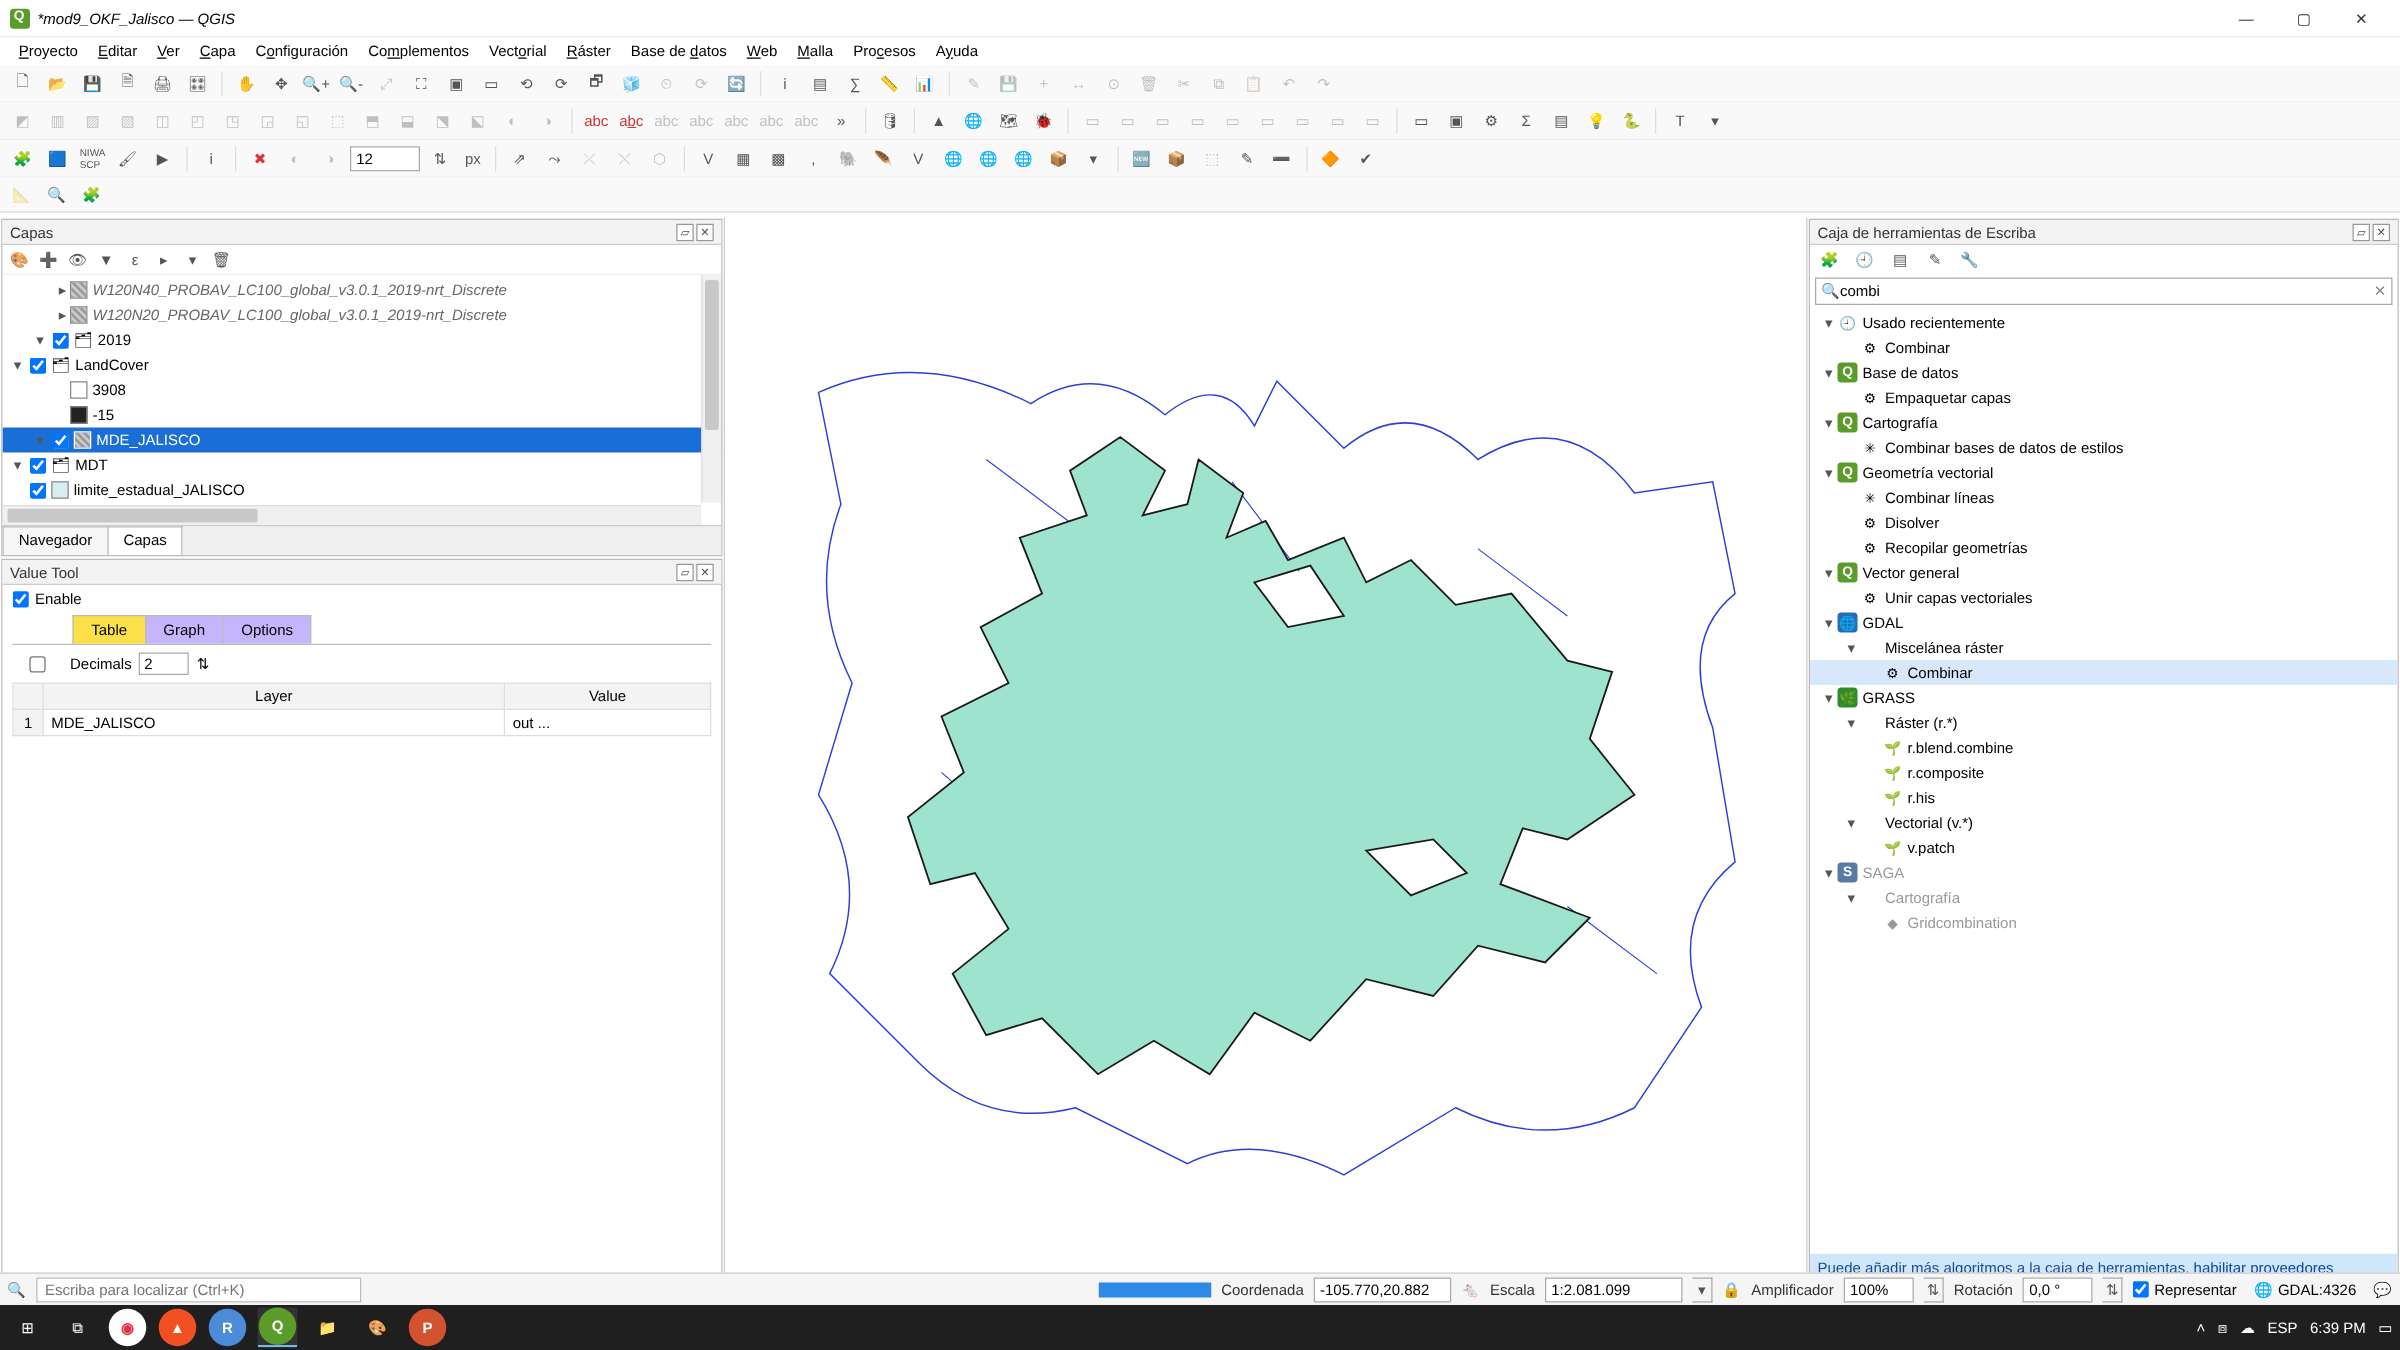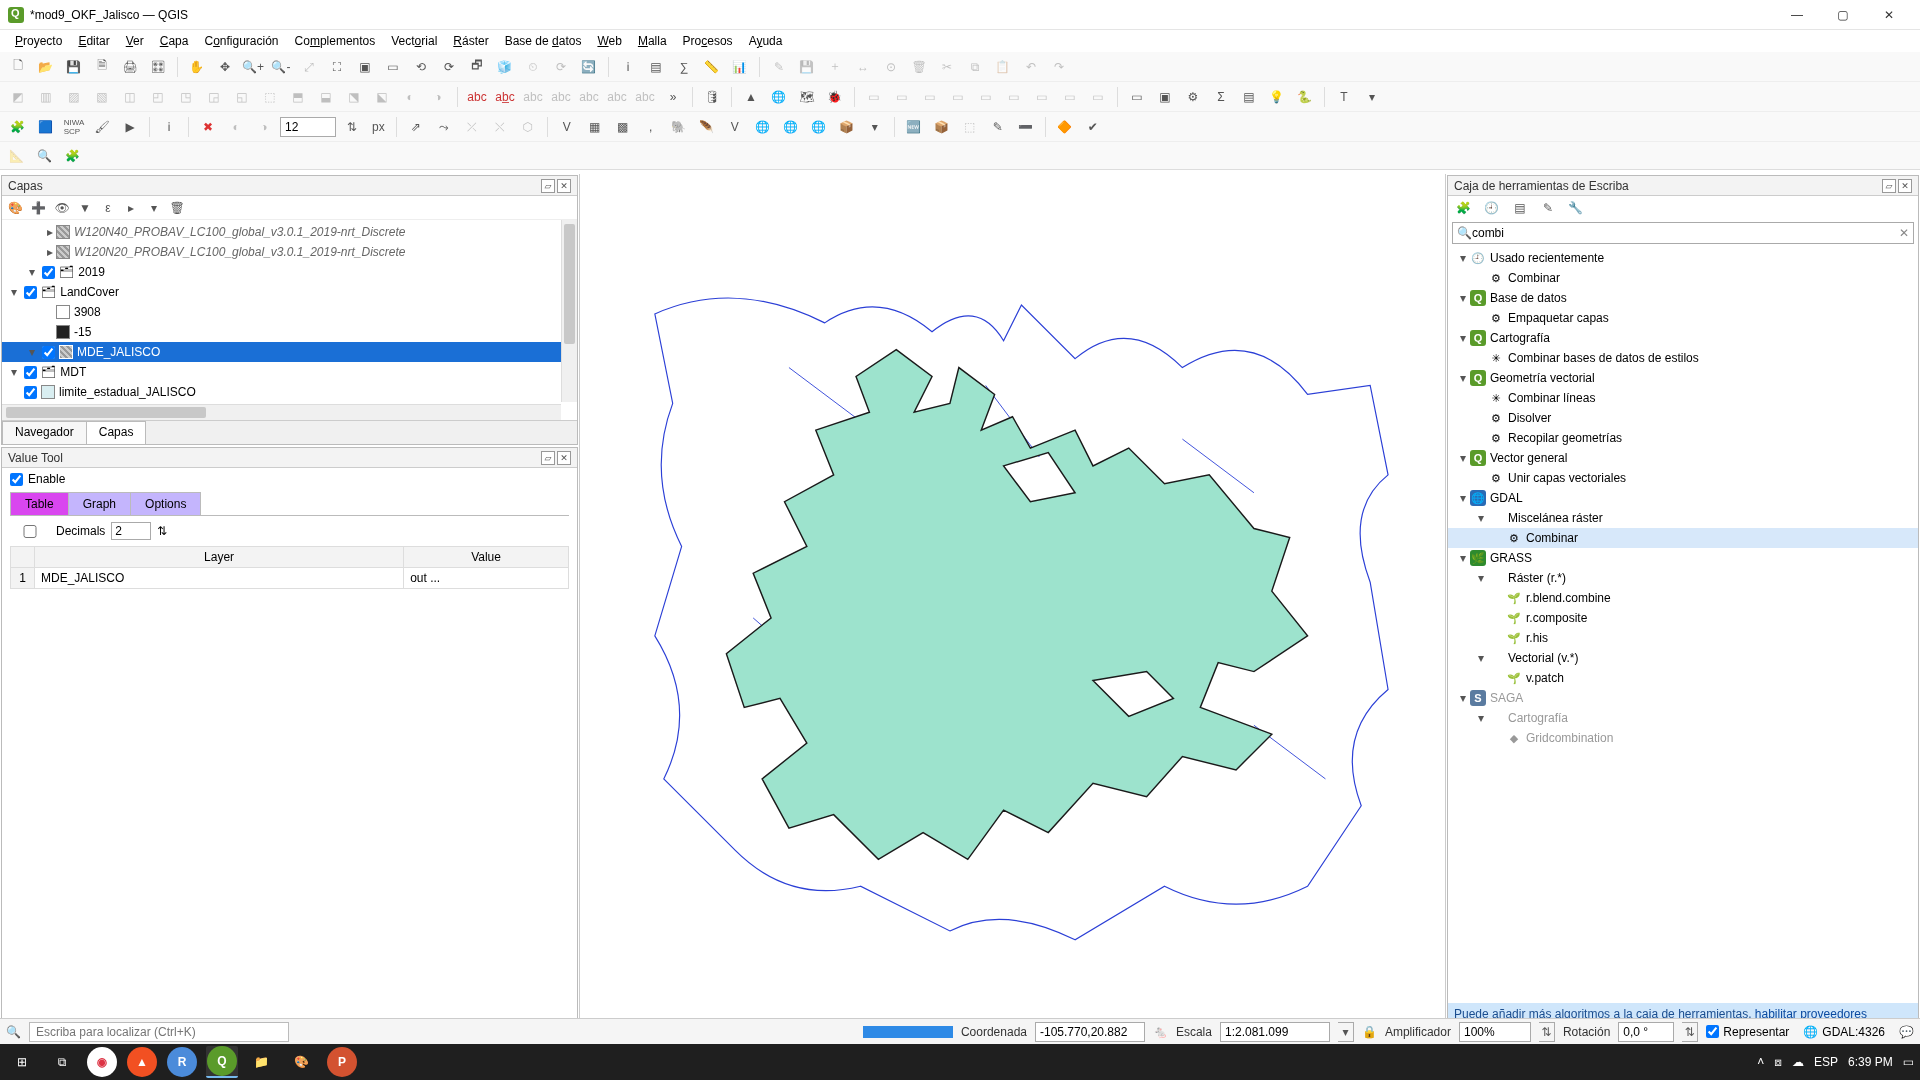--- a/index.html
+++ b/index.html
@@ -1,20 +1,20 @@
 <!DOCTYPE html>
 <html><head>
 <meta charset="utf-8">
 <style>
 * { margin: 0; padding: 0; box-sizing: border-box; font-family: "Segoe UI", Tahoma, sans-serif; font-size: 12px; }
 html, body { width: 1920px; height: 1080px; overflow: hidden; background: #fff; }
 .titlebar { height: 30px; display: flex; align-items: center; padding: 0 8px; background: #fff; border-bottom: 1px solid #e5e5e5; }
 .titlebar .app-icon { width: 16px; height: 16px; background: #5a9b2a; border-radius: 3px; margin-right: 6px; position: relative; }
 .titlebar .app-icon::after { content:"Q"; color:#fff; font-weight:bold; font-size:11px; position:absolute; left:3px; top:0; }
-.titlebar .title { flex: 0 0 auto; }
+.titlebar .title { flex: 0 0 auto; font-style: italic; }
 .titlebar .spacer { flex: 1; }
 .winbtn { width: 46px; height: 30px; display: flex; align-items: center; justify-content: center; color: #333; }
 .menubar { height: 22px; display: flex; align-items: center; padding: 0 8px; gap: 2px; background:#fff; }
 .menubar .menu-item { padding: 2px 7px; cursor: default; }
 .menubar .menu-item u { text-decoration: underline; }
 .toolbar { height: 30px; display: flex; align-items: center; padding: 2px 6px; gap: 4px; background: #f9f9f9; border-bottom: 1px solid #eee; flex-wrap: nowrap; overflow: hidden; }
 .tbtn { width: 24px; height: 24px; display:flex; align-items:center; justify-content:center; border:1px solid transparent; border-radius:3px; color:#555; }
 .tsep { width:1px; height:20px; background:#ddd; margin:0 3px; }
 .tbtn.dim { opacity: 0.35; }
 .toolbar input.num { width: 56px; height: 20px; border:1px solid #aaa; padding:0 4px; }
@@ -38,21 +38,21 @@
 .tree-row.selected { background:#1a6fd6; color:#fff; }
 .tree-row.selected .lyr-icon { border-color:#fff; }
 .tree-row .lbl-italic { font-style: italic; color:#666; }
 .bottom-tabs { height:24px; display:flex; border-top:1px solid #ccc; background:#f0f0f0; }
 .bottom-tabs .tab { padding:3px 12px; border:1px solid #bbb; border-bottom:none; margin-right:-1px; background:#f7f7f7; }
 .bottom-tabs .tab.active { background:#fff; }
 .value-body { padding:4px 8px; }
 .value-body label { display:flex; align-items:center; gap:5px; }
 .vt-tabs { display:flex; margin-top:6px; border-bottom:1px solid #bbb; }
 .vt-tabs .tab { padding:4px 14px; border:1px solid #bbb; border-bottom:none; background:#c4b5fd; margin-right:-1px; }
-.vt-tabs .tab.active { background:#d946ef; }
+.vt-tabs .tab.active { background:#fde047;margin-left:48px; }
 .vt-controls { display:flex; align-items:center; gap:6px; padding:6px 0; }
 .vt-controls input { width:40px; border:1px solid #aaa; padding:1px 3px; }
 .vt-table { width:100%; border:1px solid #ccc; border-collapse:collapse; }
 .vt-table th, .vt-table td { border:1px solid #ddd; padding:3px 6px; text-align:left; }
 .vt-table th { background:#f3f3f3; font-weight:normal; text-align:center; }
 .vt-table td.rownum { background:#f3f3f3; text-align:center; width:24px; }
 .coord-readout { font-size:11px; color:#444; padding:4px 8px; }
 .map-area { flex:1; background:#fff; position:relative; overflow:hidden; }
 .map-area svg { position:absolute; inset:0; width:100%; height:100%; }
 .right-col { width: 475px; display:flex; flex-direction:column; border-left:1px solid #ccc; }
@@ -69,21 +69,21 @@
 .proc-footer a { color:#0b4aa0; text-decoration:underline; }
 .locator-bar { position:absolute; left:0; right:0; bottom:36px; height:26px; display:flex; align-items:center; background:#f5f5f5; border-top:1px solid #ccc; padding:0 6px; gap:8px; }
 .locator-bar .search-icon { color:#888; }
 .locator-bar input.locator { border:1px solid #bbb; height:20px; flex:0 0 260px; padding:0 6px; color:#888; }
 .locator-bar .flex1 { flex:1; }
 .locator-bar .progress { width:90px; height:12px; background:#2e8ae6; }
 .locator-bar .field-lbl { color:#333; }
 .locator-bar input.coord, .locator-bar input.scale, .locator-bar input.amp, .locator-bar input.rot { border:1px solid #aaa; height:20px; padding:0 4px; }
 .locator-bar input.coord { width:110px; }
 .locator-bar input.scale { width:110px; }
-.locator-bar input.amp { width:72px; }
+.locator-bar input.amp { width:56px; }
 .locator-bar input.rot { width:56px; }
 .locator-bar .dd { width:16px; height:20px; border:1px solid #aaa; border-left:none; text-align:center; line-height:18px; color:#555; }
 .locator-bar .epsg { display:flex; align-items:center; gap:4px; padding:0 6px; }
 .taskbar { position:absolute; left:0; right:0; bottom:0; height:36px; background:#1f1f1f; display:flex; align-items:center; padding:0 6px; gap:8px; color:#fff; }
 .taskbar .tb-icon { width:32px; height:32px; display:flex; align-items:center; justify-content:center; border-radius:2px; }
 .taskbar .tb-icon.active { background:#333; border-bottom:2px solid #76b9ed; }
 .taskbar .tray { margin-left:auto; display:flex; align-items:center; gap:10px; font-size:11px; }
 .icon-circ { width:30px; height:30px; border-radius:50%; display:flex; align-items:center; justify-content:center; font-weight:bold; }
 .scroll-v { position:absolute; right:0; top:0; bottom:18px; width:16px; background:#f0f0f0; border-left:1px solid #ddd; }
 .scroll-v .thumb { position:absolute; left:2px; right:2px; top:4px; height:120px; background:#c8c8c8; border-radius:2px; }

